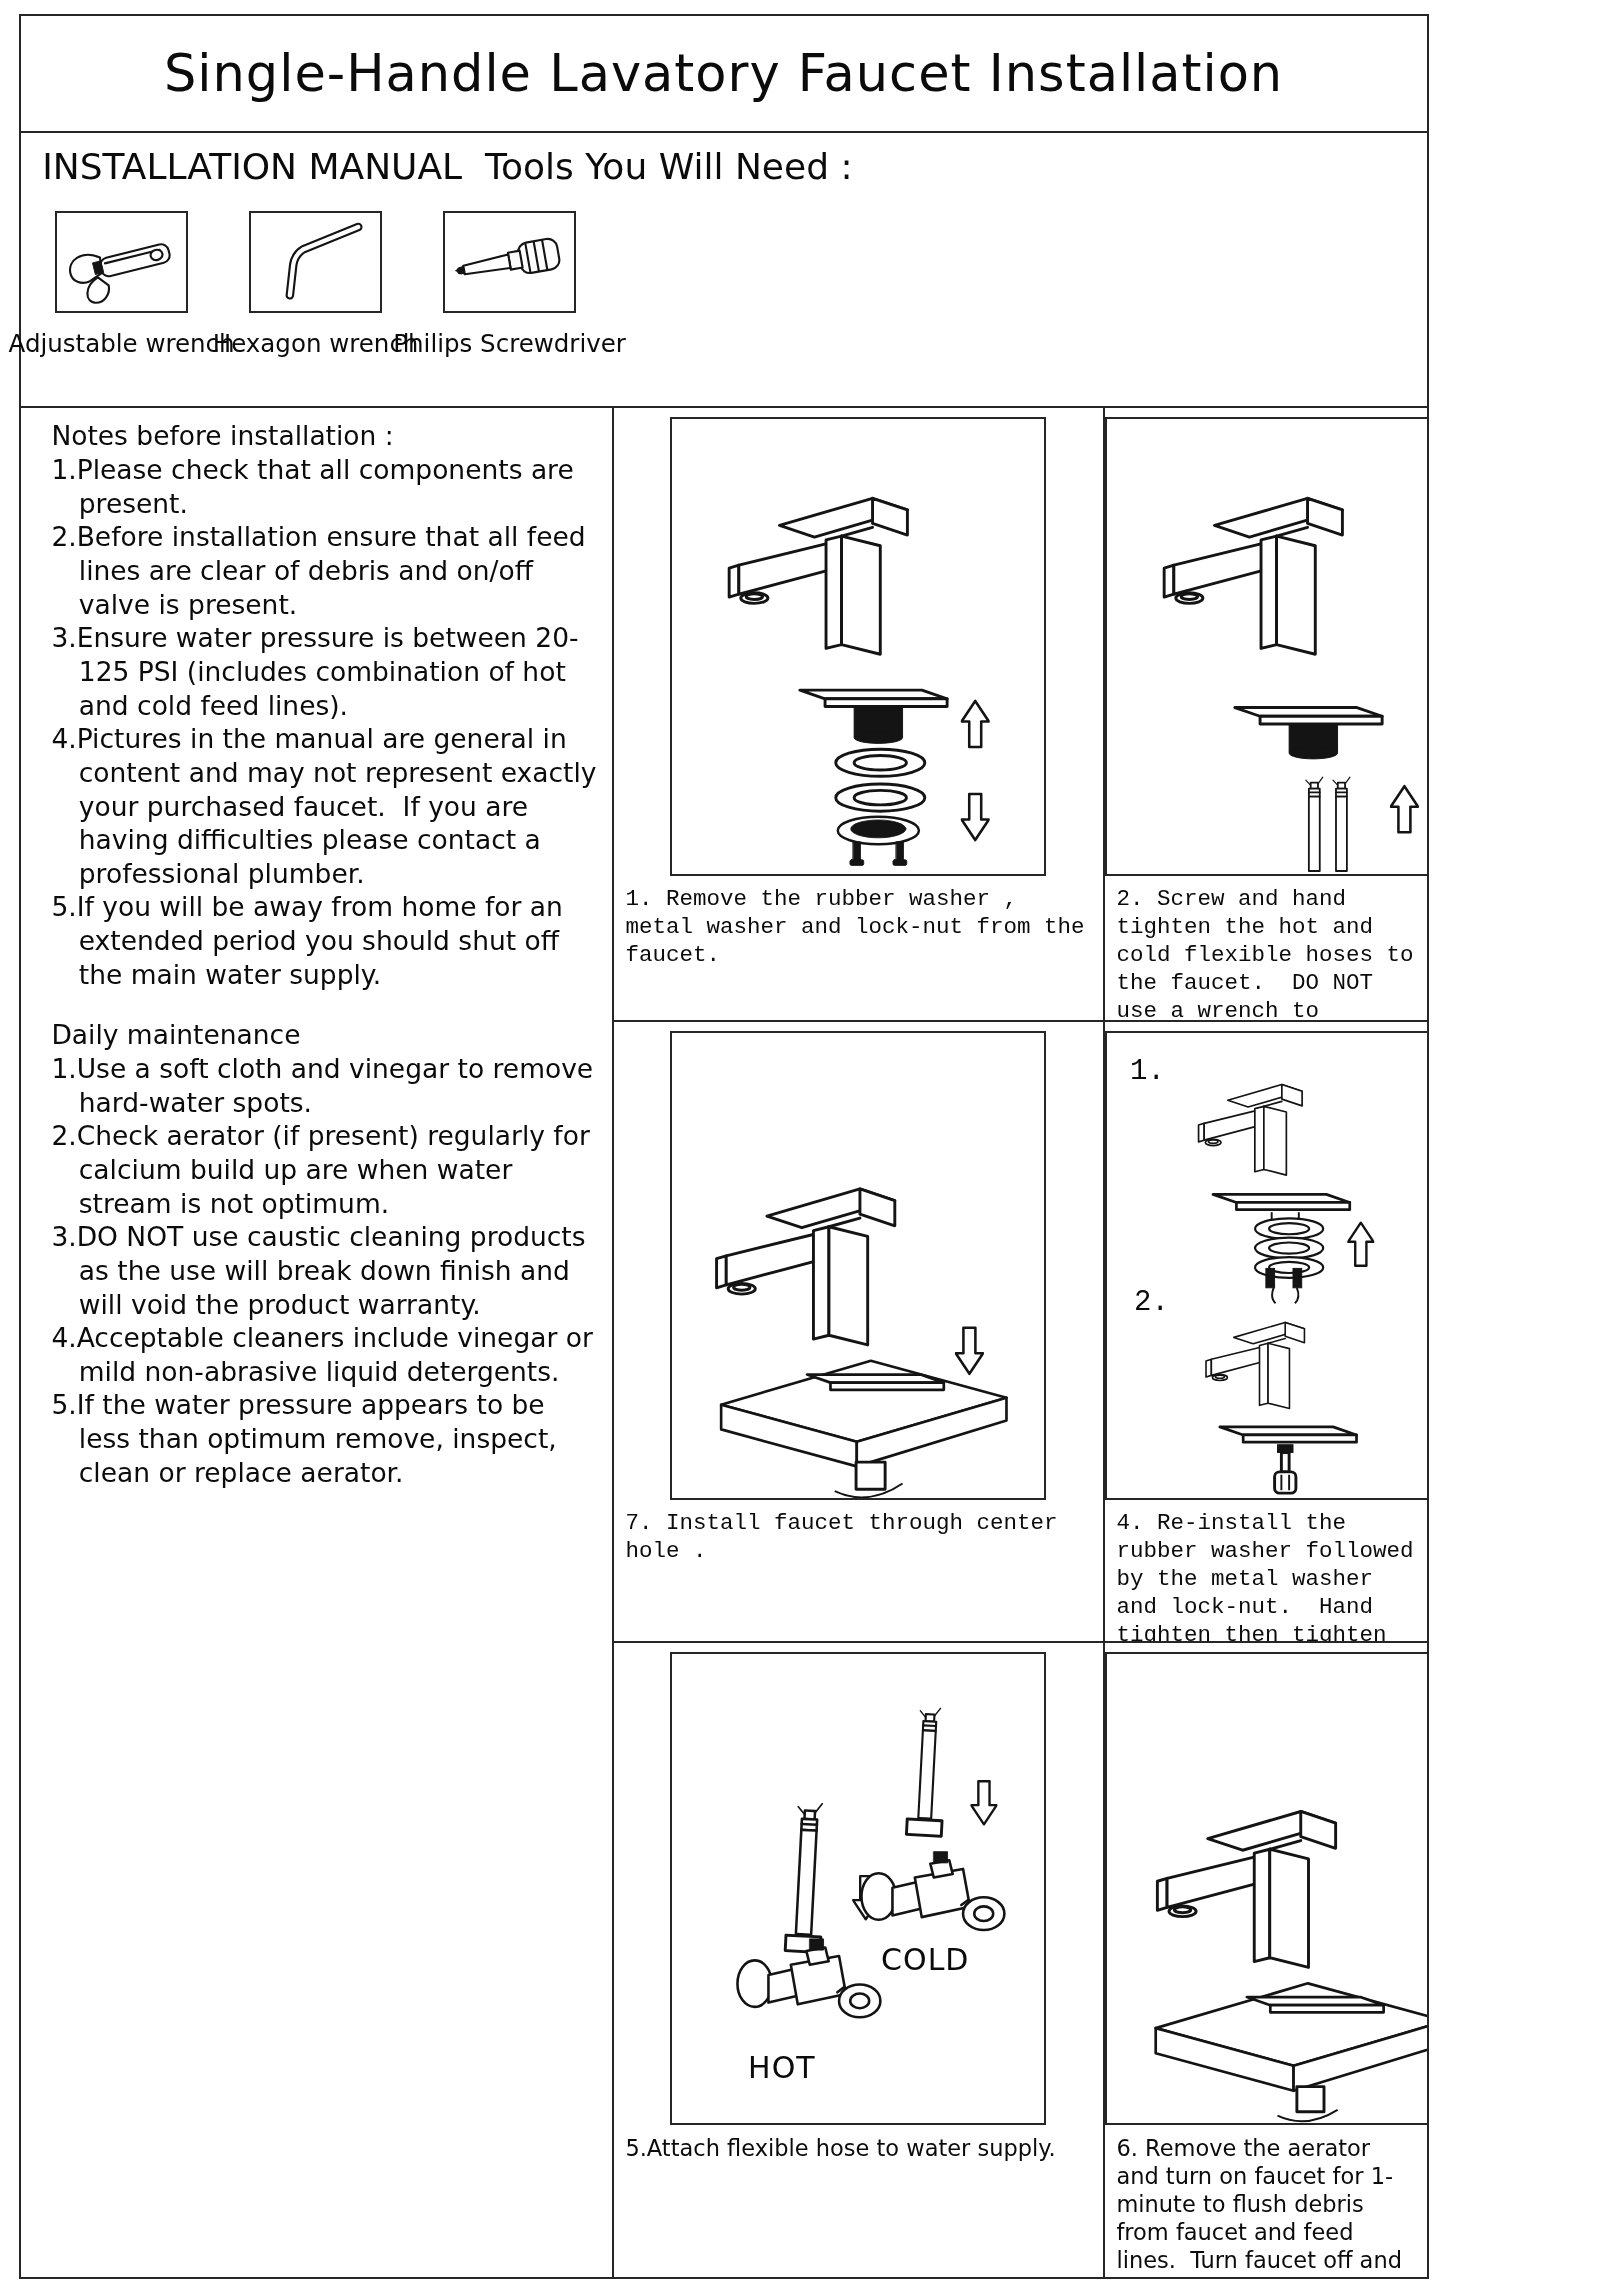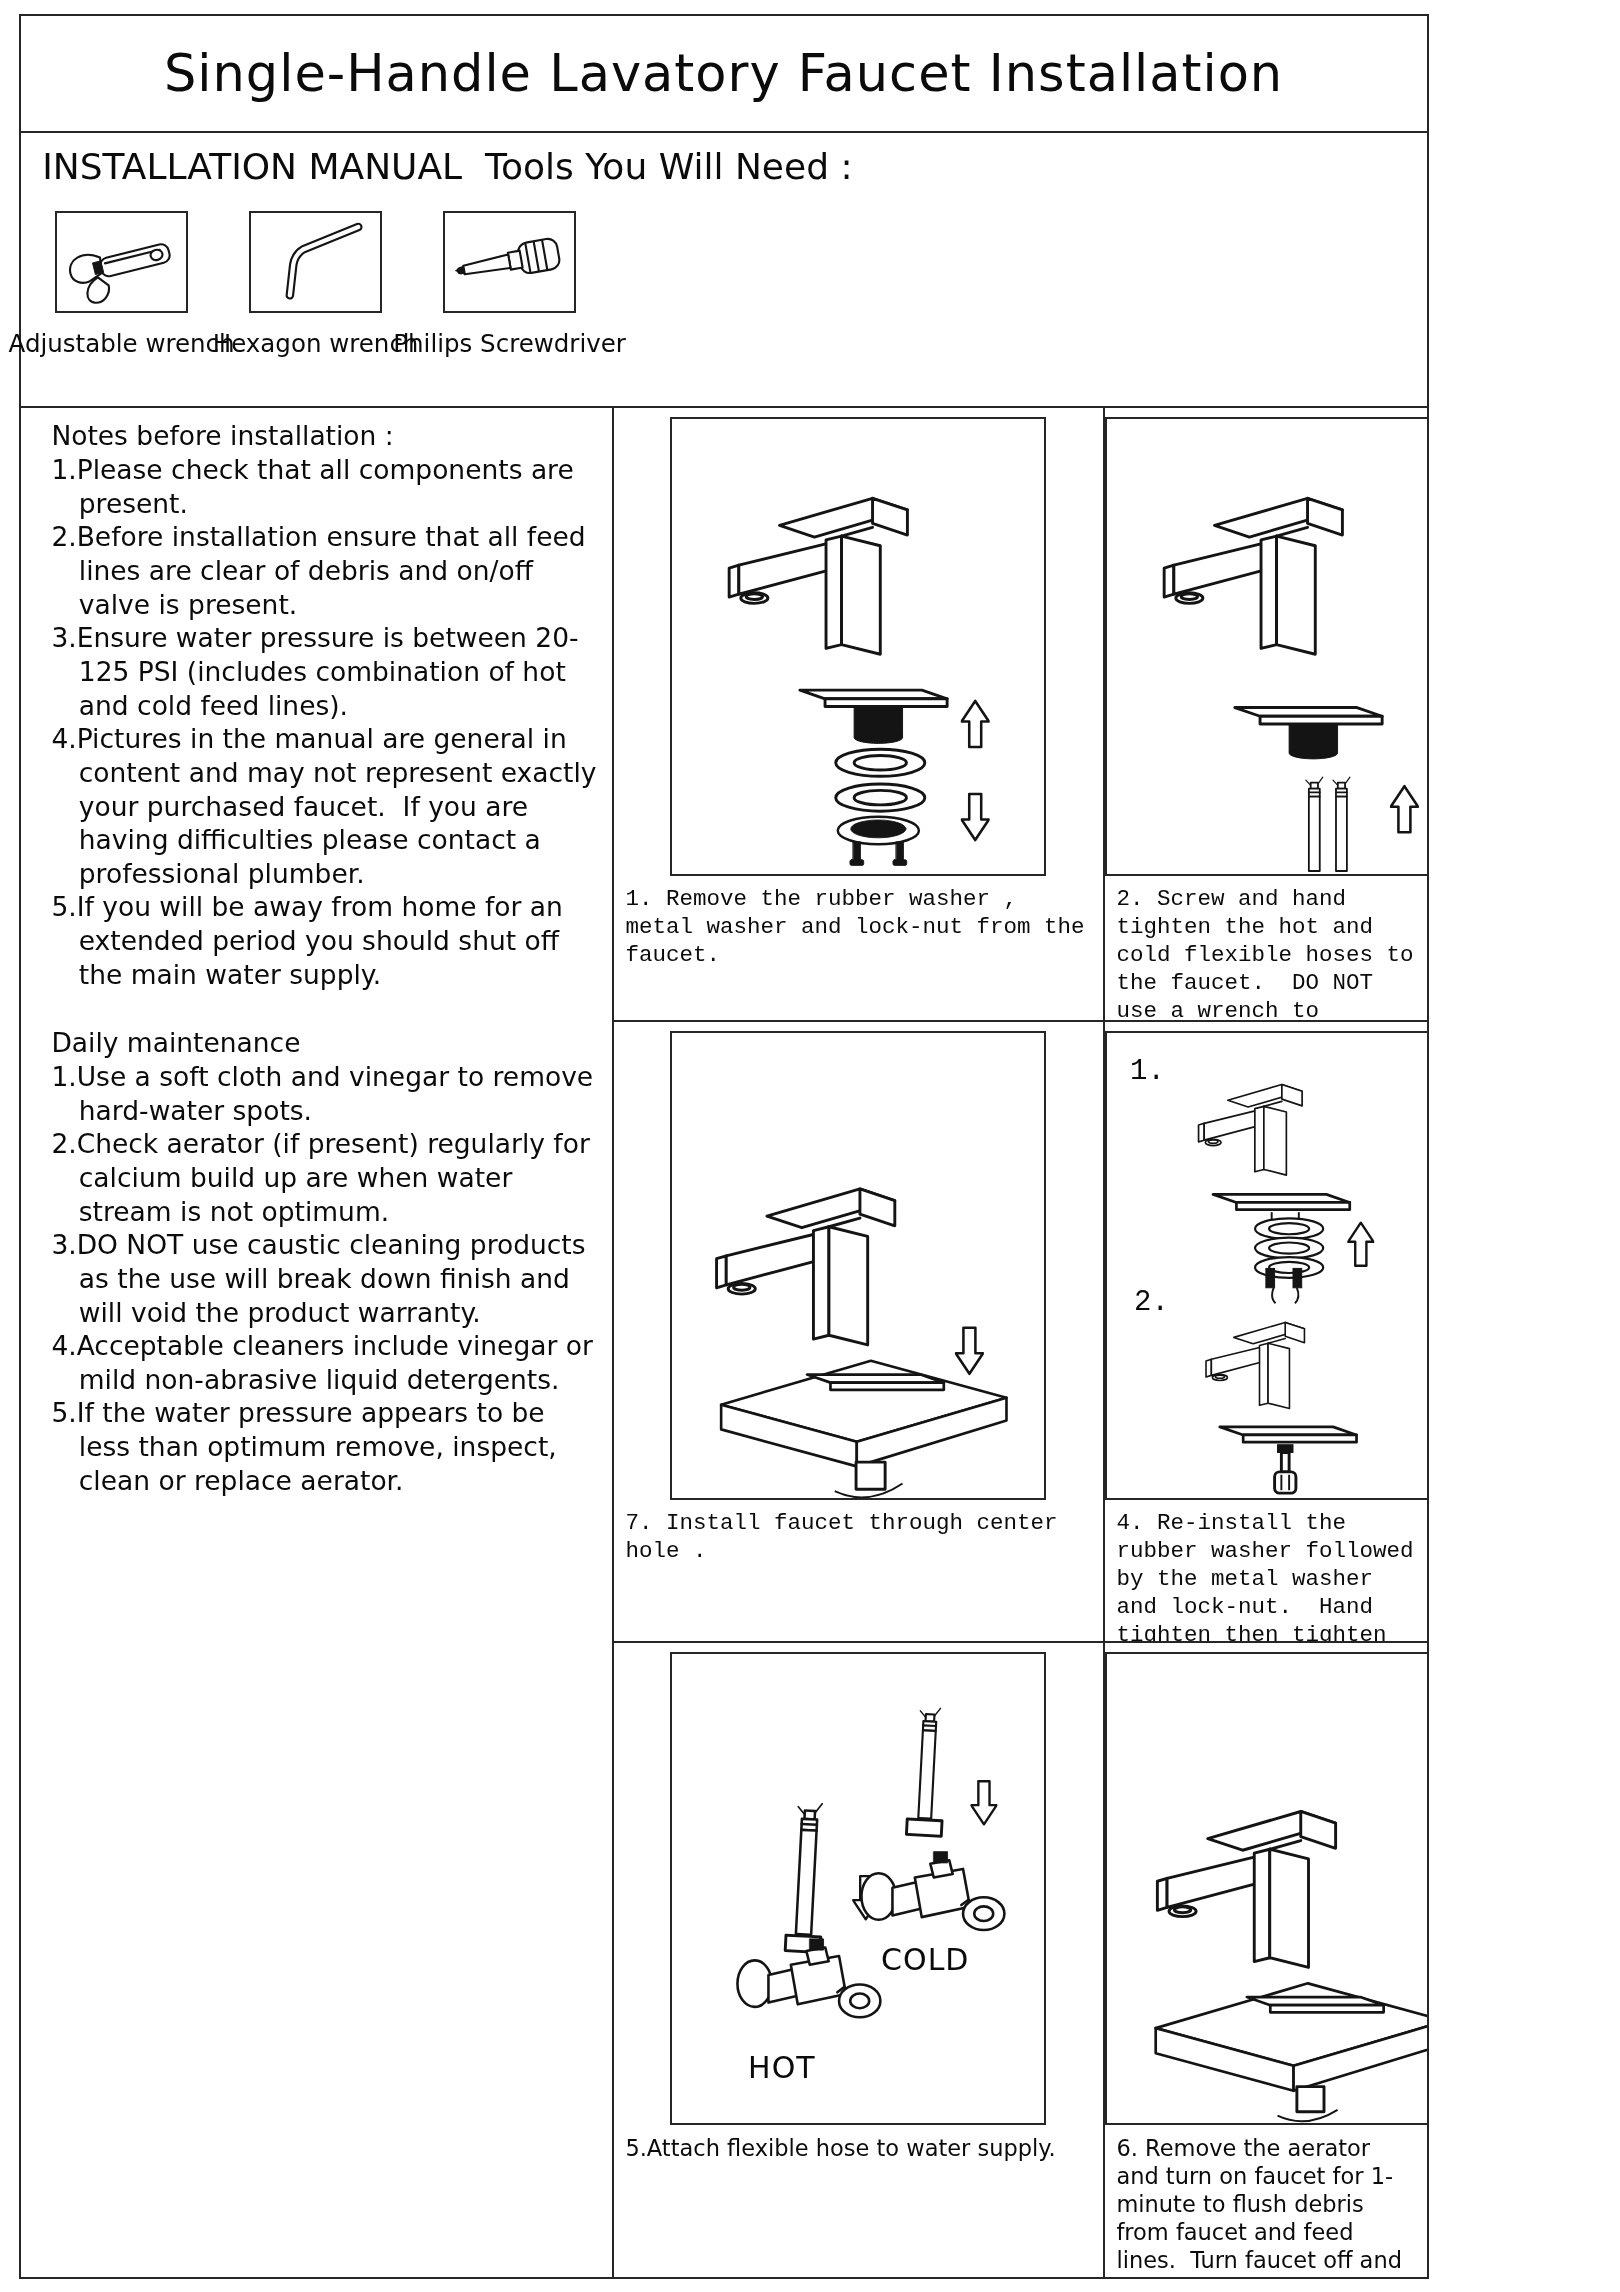--- a/index.html
+++ b/index.html
@@ -11,21 +11,21 @@
   .tools-row{height:275px;border-bottom:2px solid #262626;padding:13.7px 19.6px 0 21.6px;}
   .tools-heading{font-size:36px;white-space:pre-wrap;}
   .tools-list{display:flex;gap:47px;padding-left:5.9px;margin-top:23.5px;}
   .tool{display:flex;flex-direction:column;align-items:center;width:147px;}
   .tool-box{width:133px;height:102px;border:2px solid #262626;display:flex;align-items:center;justify-content:center;background:#fff;}
   .tool-label{margin-top:15.7px;font-size:24.5px;white-space:nowrap;}
   .main{flex:1;display:flex;min-height:0;padding-left:19px;}
   .col-notes{width:574px;border-right:2px solid #262626;padding:11.8px 11.8px 0 11.8px;font-size:26.5px;line-height:1.27;}
   .note-line{white-space:pre-wrap;padding-left:27.4px;text-indent:-27.4px;}
   .notes-title,.maint-title{white-space:pre-wrap;}
-  .maint-title{margin-top:35px;}
+  .maint-title{margin-top:27px;}
   .col-steps{flex:1;display:grid;grid-template-columns:491px 1fr;grid-template-rows:614px 621px auto;min-height:0;}
   .cell{position:relative;border-color:#262626;overflow:hidden;}
   .bR{border-right:2px solid #262626;}
   .bB{border-bottom:2px solid #262626;font-family:Liberation Mono, monospace;}
   .imgbox{position:relative;width:376px;margin:9.8px auto 5.9px auto;border:2px solid #262626;background:#fff;}
   .h1r{height:459px;}
   .h2r{height:469px;}
   .h3r{height:473px;}
   .imgbox svg{display:block;width:100%;height:100%;}
   .caption{font-size:22.5px;line-height:1.24;padding:3.9px 9.8px 0 11.8px;white-space:pre-wrap;}

